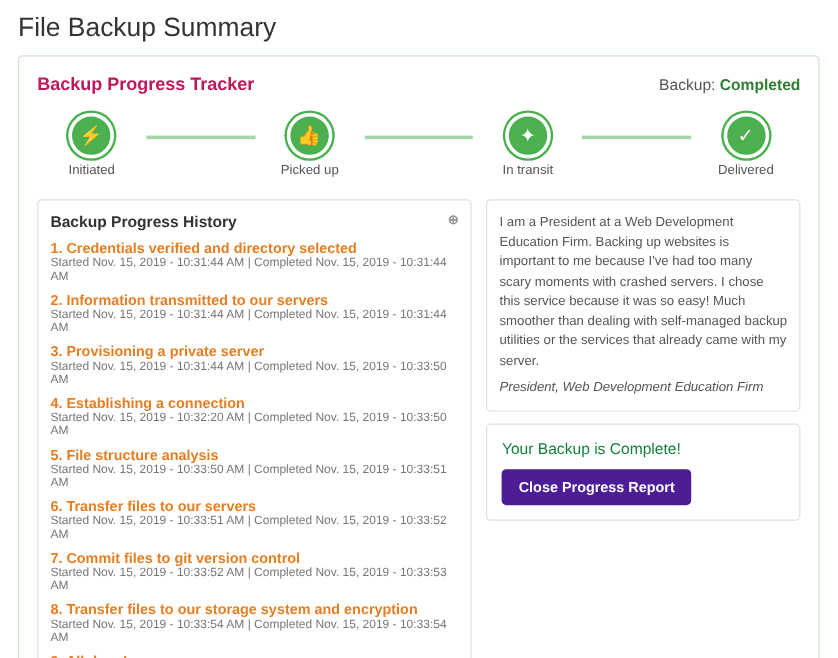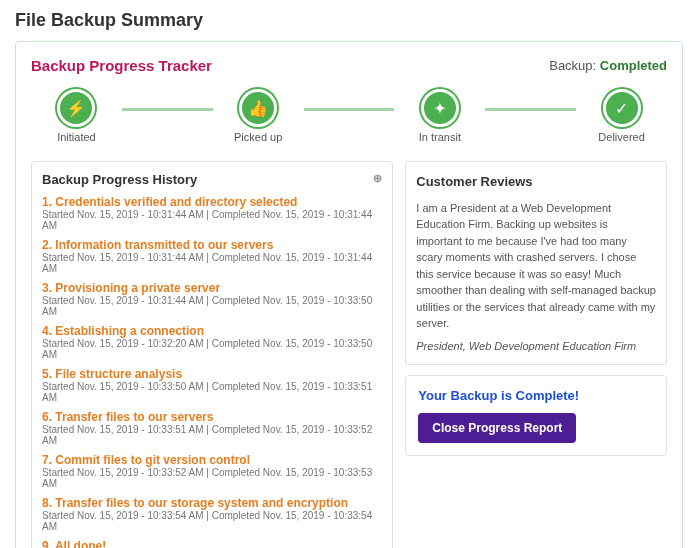--- a/index.html
+++ b/index.html
@@ -9,22 +9,22 @@
       font-size: 13px;
       color: #333;
     }
     .page-wrapper {
       width: 698px;
       min-height: 548px;
       background: #fff;
       padding: 10px 15px;
     }
     .page-title {
-      font-size: 18px;
-      font-weight: 700;
+      font-size: 22px;
+      font-weight: 400;
       color: #333;
       margin-bottom: 10px;
     }
     .backup-card {
       border: 1px solid #c8e6c9;
       border-radius: 4px;
       background: #fff;
       padding: 15px;
       margin-bottom: 15px;
     }
@@ -141,22 +141,22 @@
       font-size: 11px;
       color: #555;
     }
     .complete-box {
       border: 1px solid #e0e0e0;
       border-radius: 4px;
       padding: 12px;
     }
     .complete-title {
       font-size: 13px;
-      font-weight: bold;
-      color: #1d4ed8;
+      font-weight: normal;
+      color: #15803d;
       margin-bottom: 10px;
     }
     .close-btn {
       background: #4c1d95;
       color: #fff;
       border: none;
       border-radius: 4px;
       padding: 8px 14px;
       font-size: 12px;
       cursor: pointer;
@@ -253,23 +253,20 @@
           </div>
           <div class="history-item">
             <div class="history-item-title">9. All done!</div>
 
           </div>
         </div>
       </div>
 
       <div class="reviews-col">
         <div class="review-box">
-          <div class="section-title">
-            <span>Customer Reviews</span>
-          </div>
           <p>I am a President at a Web Development Education Firm. Backing up websites is important to me because I've had too many scary moments with crashed servers. I chose this service because it was so easy! Much smoother than dealing with self-managed backup utilities or the services that already came with my server.</p>
           <p class="review-author">President, Web Development Education Firm</p>
         </div>
         <div class="complete-box">
           <div class="complete-title">Your Backup is Complete!</div>
           <button class="close-btn">Close Progress Report</button>
         </div>
       </div>
 
     </div>

